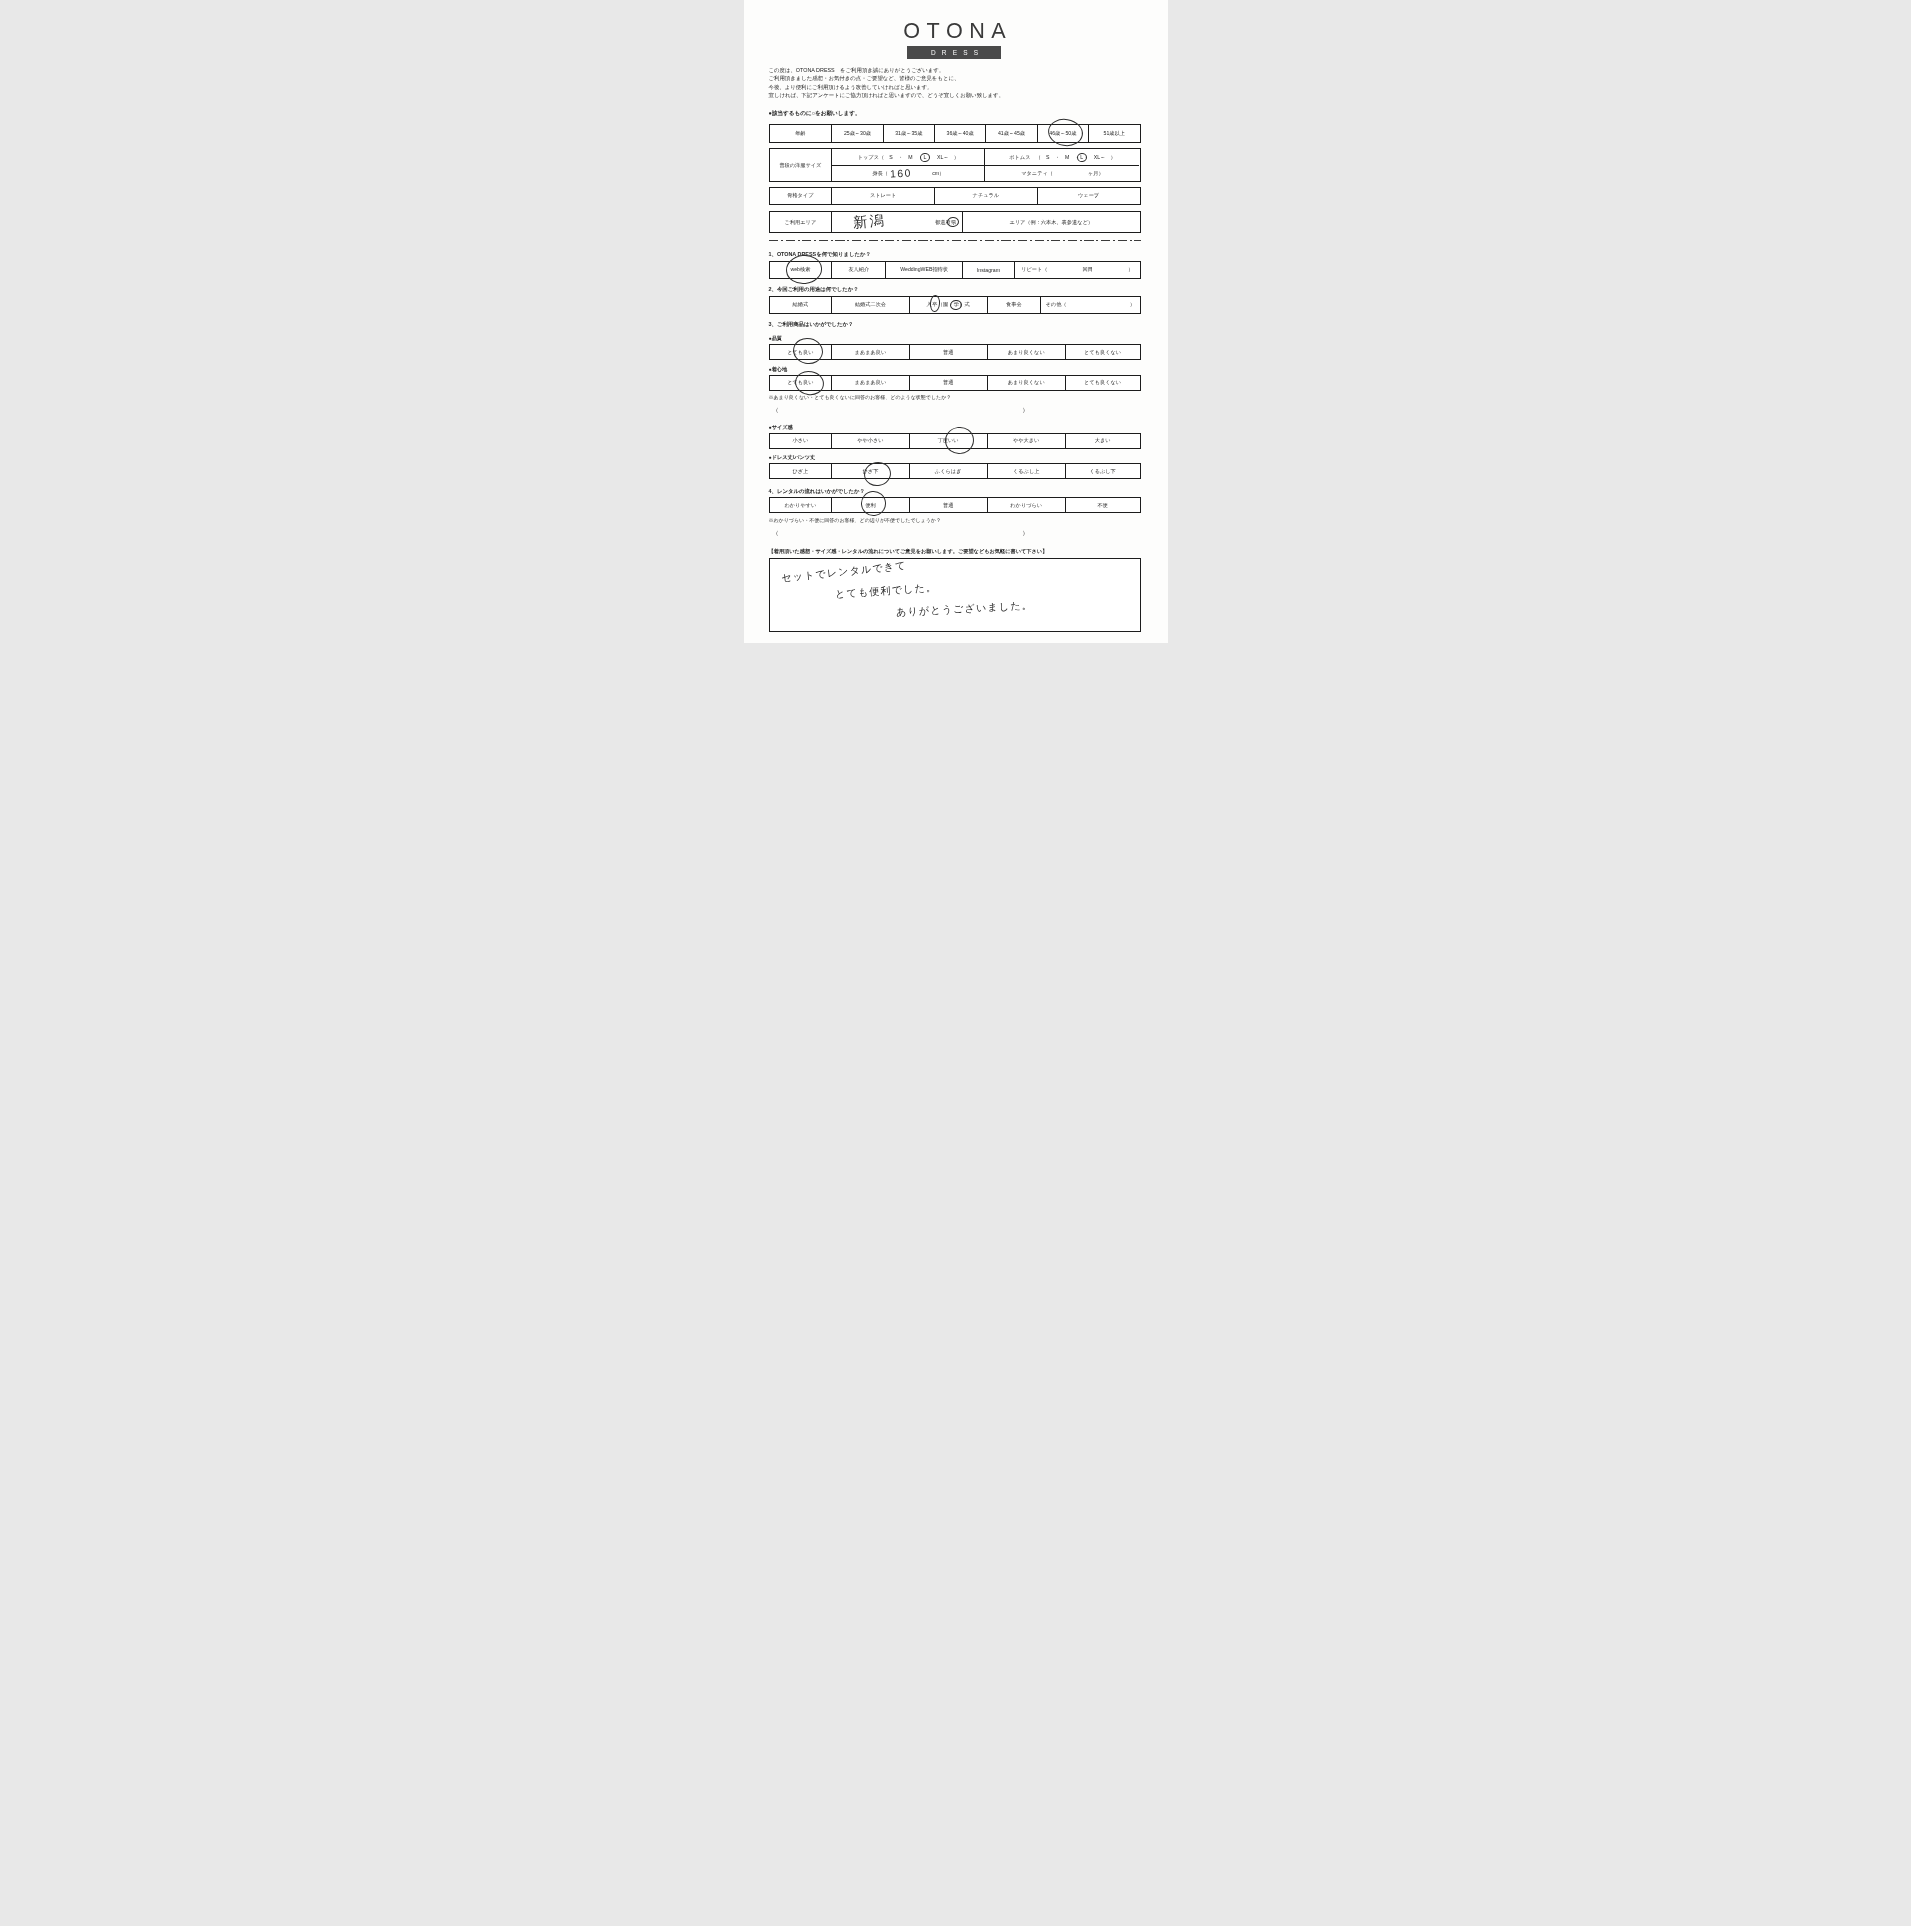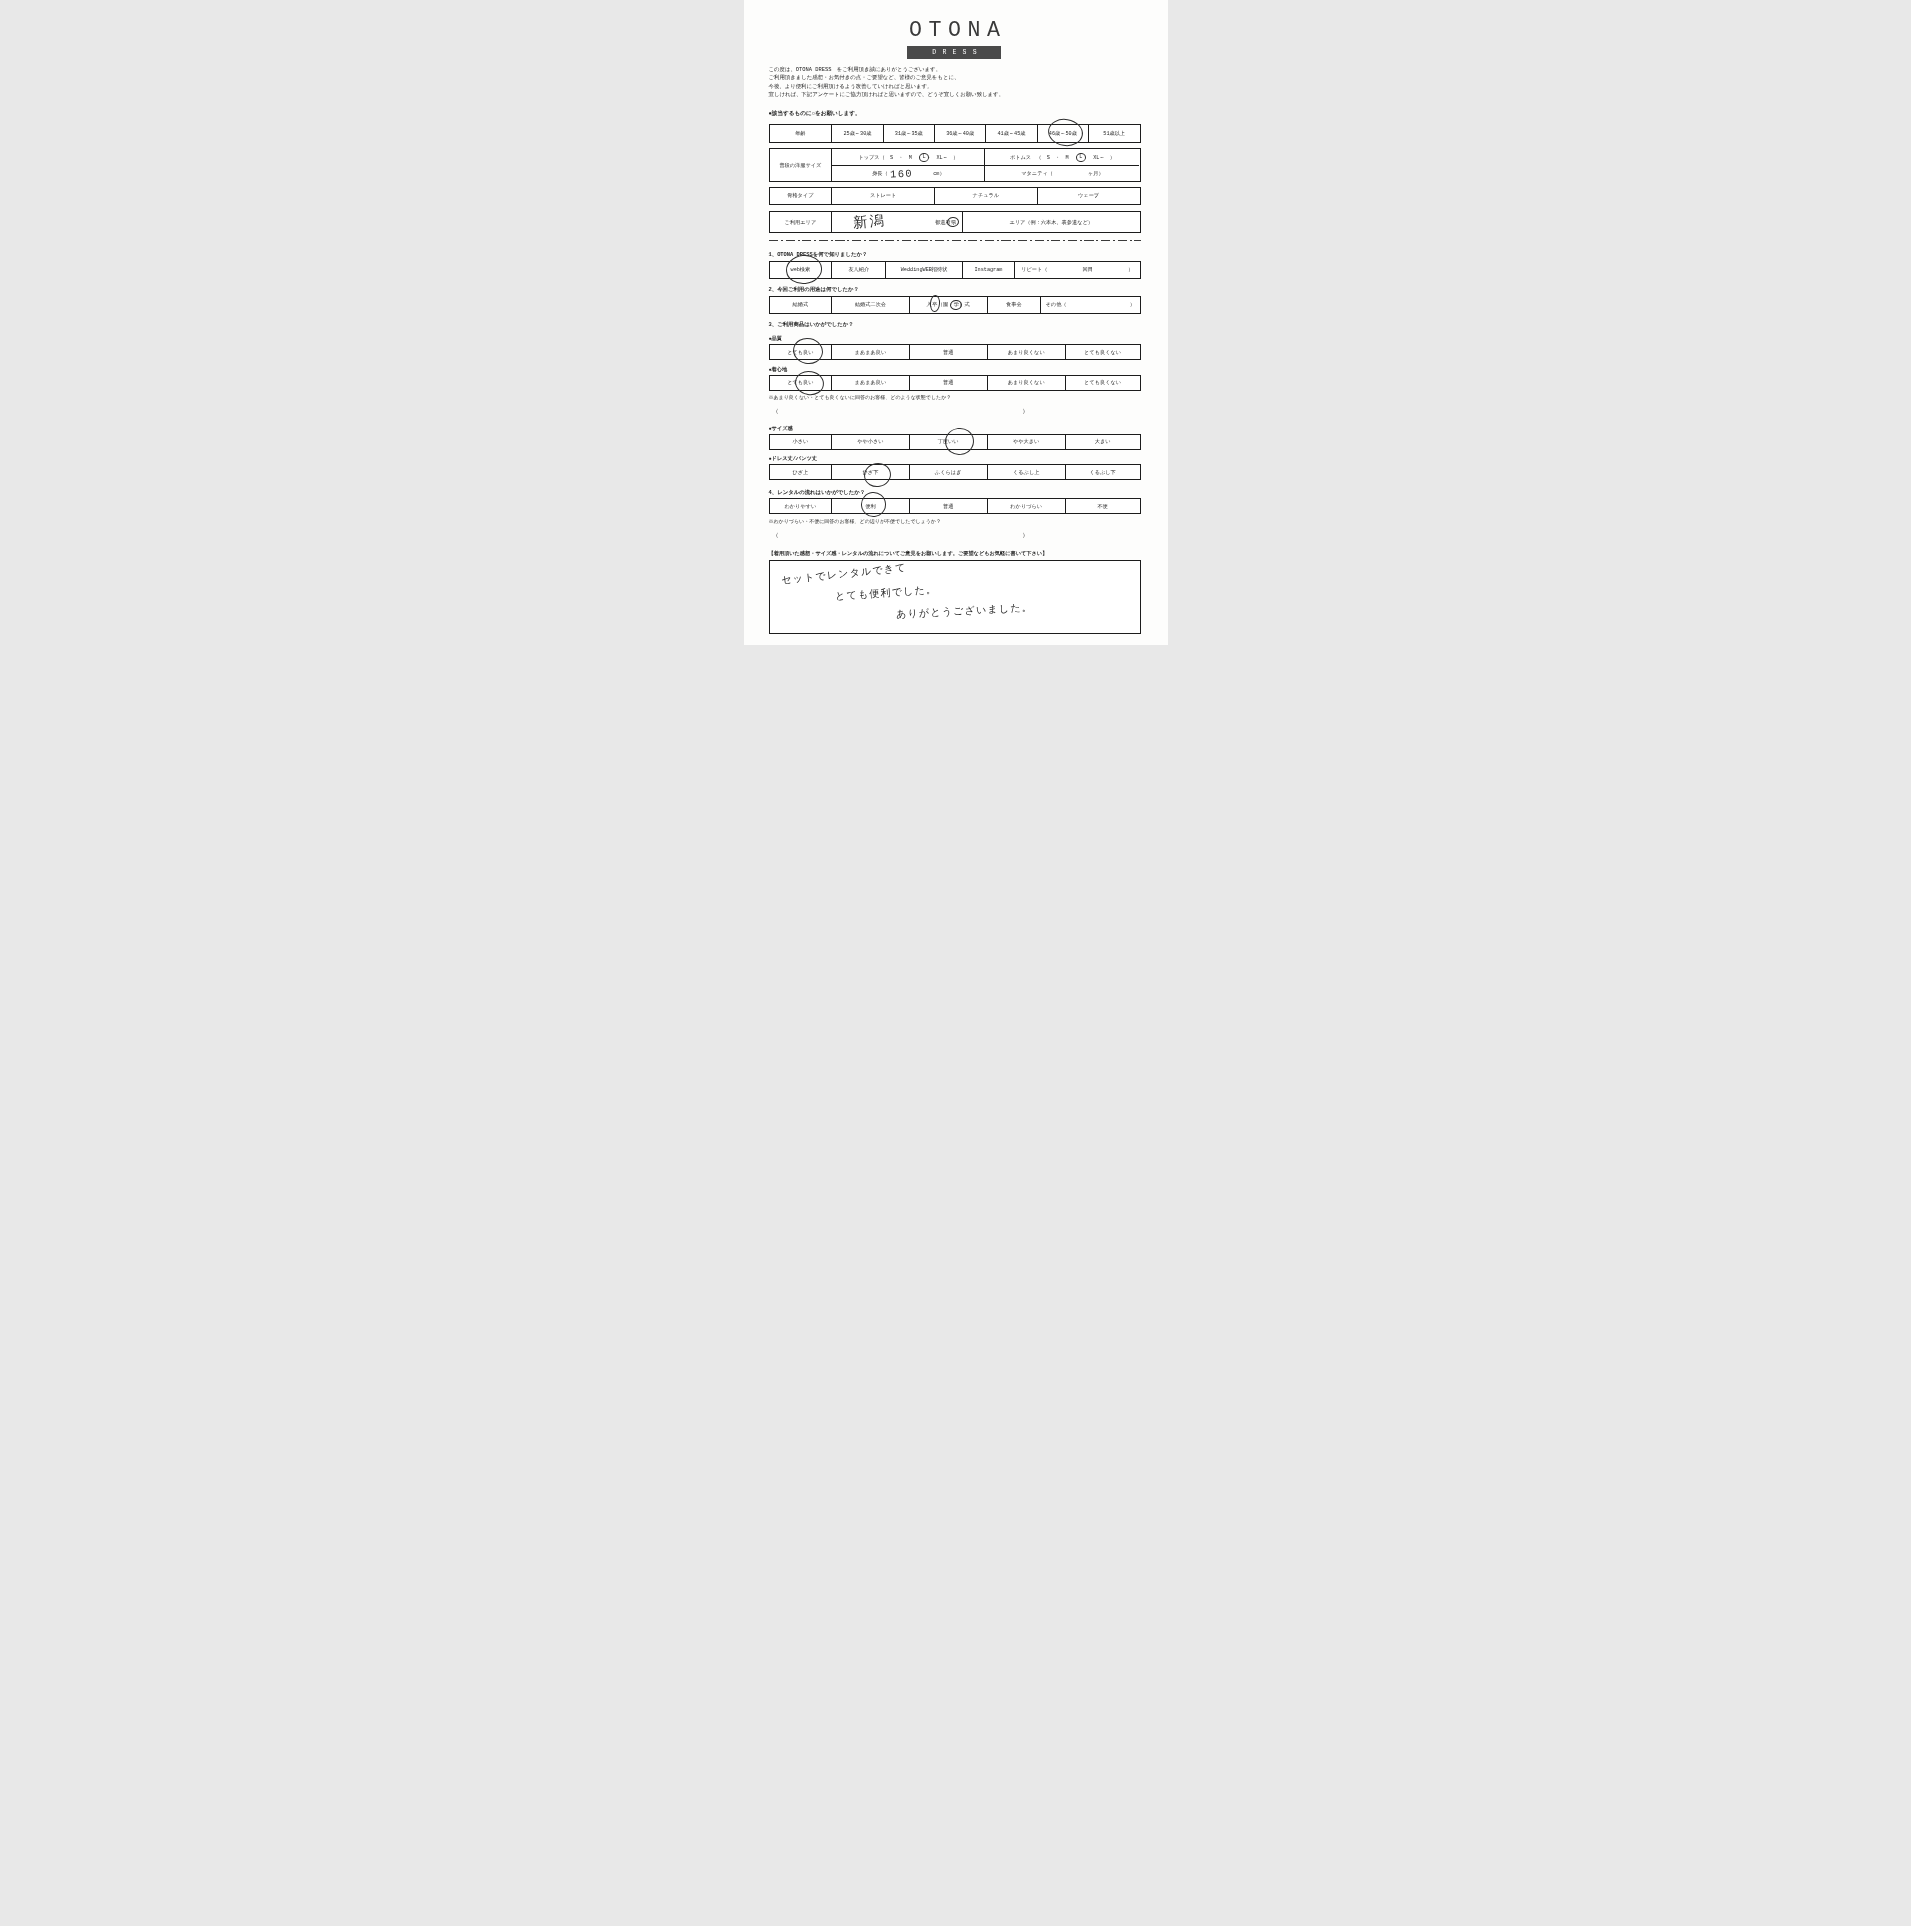--- a/index.html
+++ b/index.html
@@ -1,20 +1,20 @@
 <!DOCTYPE html>
 <html style="font-size:6.2px"><head>
 <meta charset="utf-8">
 <style>
   * { box-sizing: border-box; margin: 0; padding: 0; }
   html,body { background:#e8e8e8; }
   .page {
     width: 424px; min-height: 601px; margin: 0 auto;
     background: #fdfdfc; color: #1f1f1f;
-    font-family: Liberation Mono, monospace;
+    font-family: Liberation Sans, sans-serif;
     padding: 0 27px 10.8px 25px; position: relative;
   }
   
   .logo { text-align: center; padding-top: 20px; margin-bottom: 7px; }
   .logo-wrap { display: inline-block; }
   .logo-main {
     font-size: 21.6px; font-weight: 200; letter-spacing: 6.5px; text-indent: 6.5px;
     color: #3a3a3a; line-height: 1;
   }
   .logo-sub {

